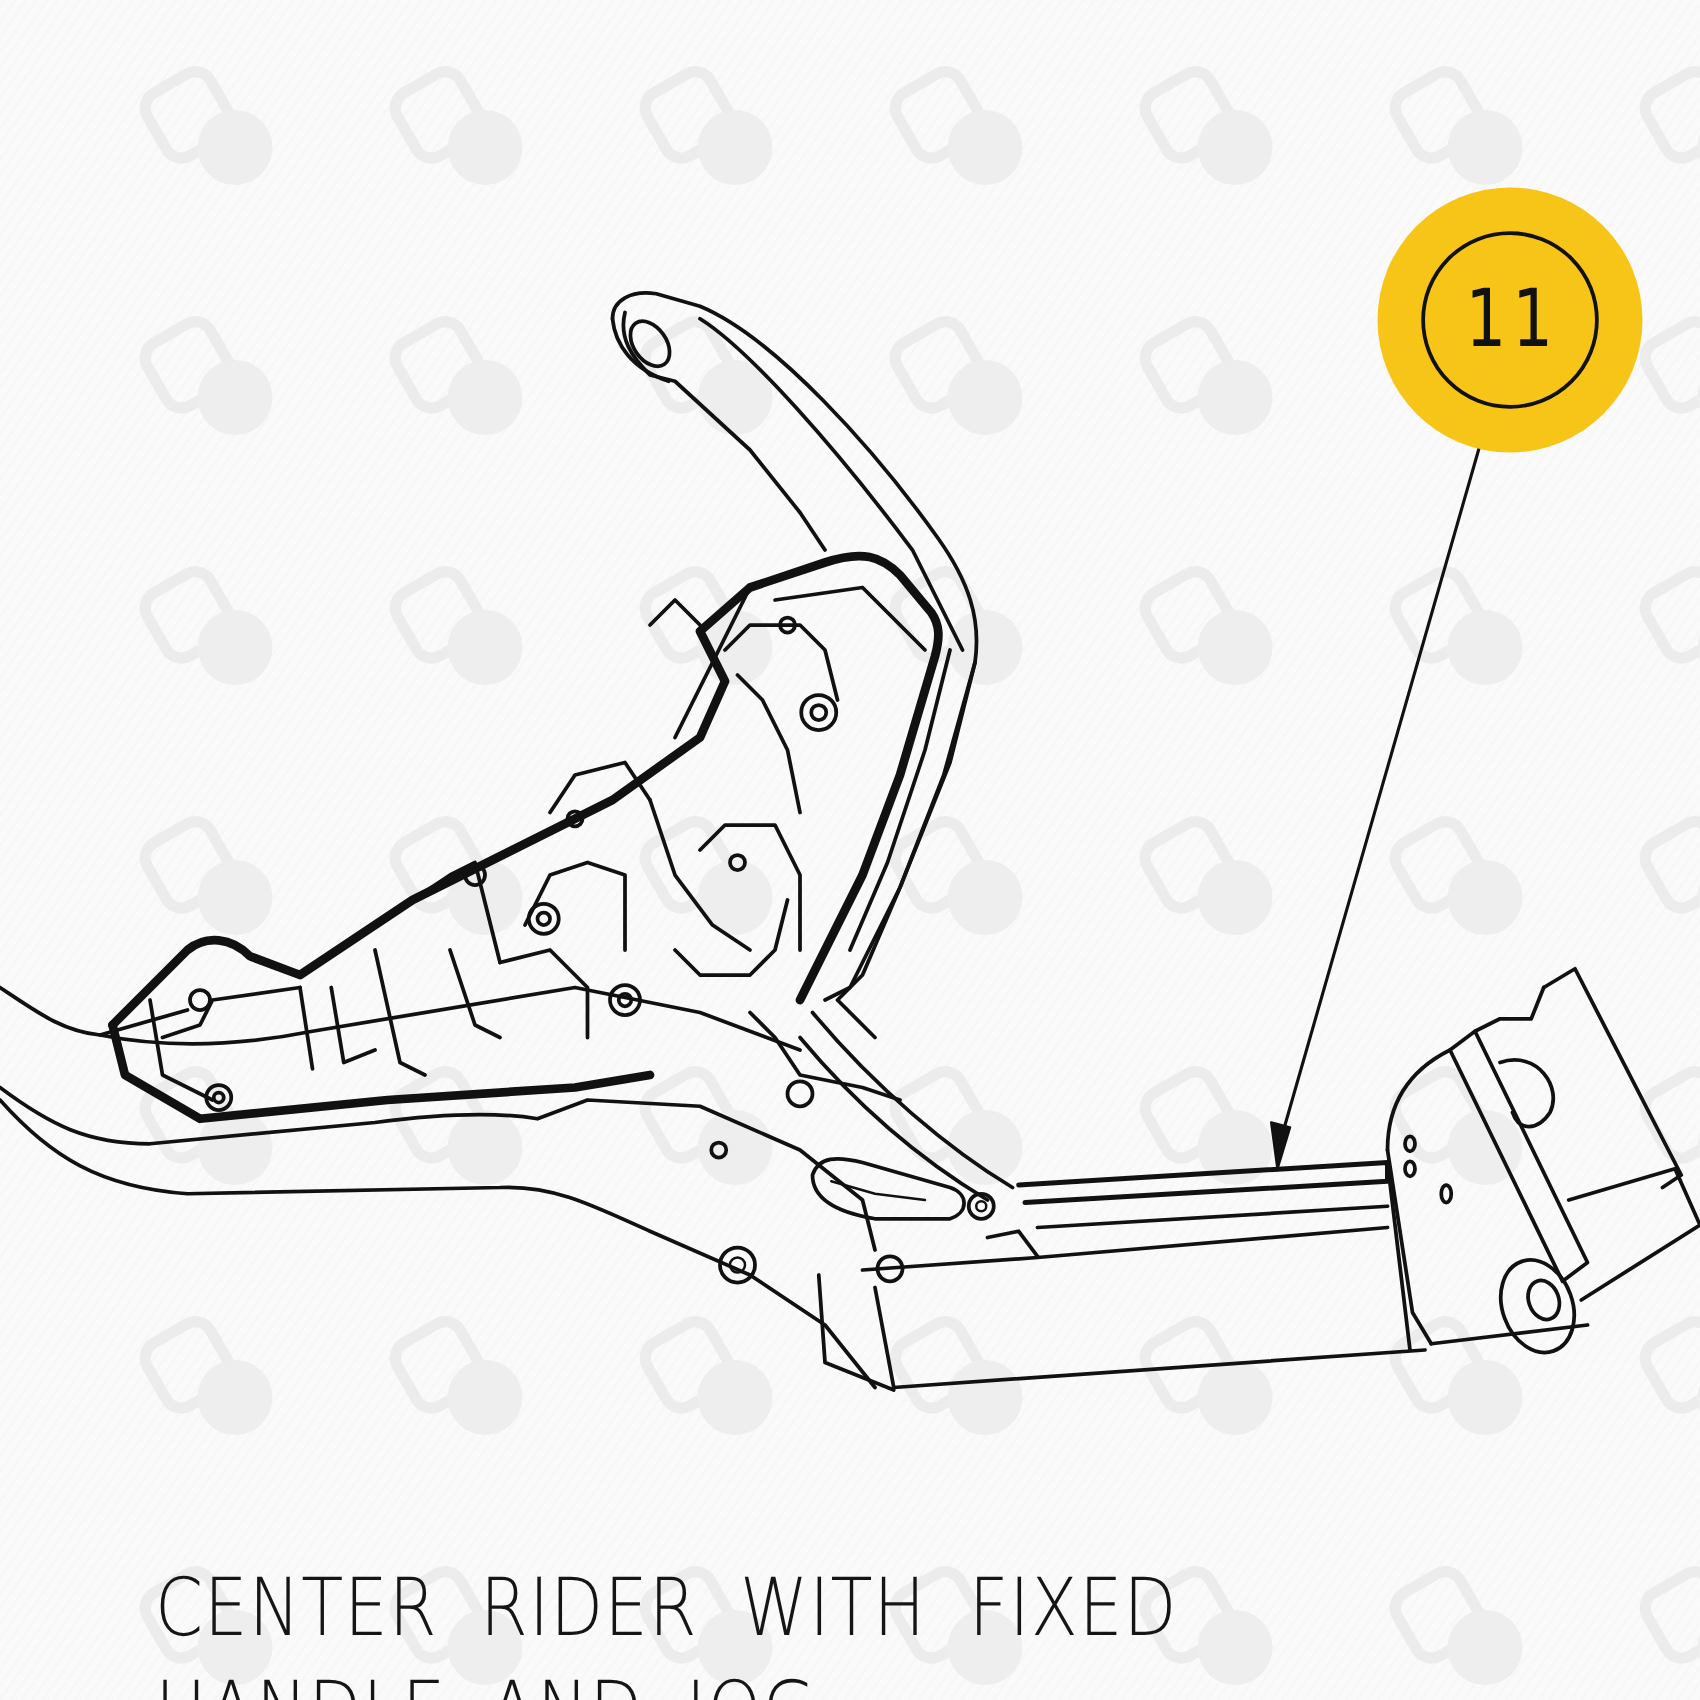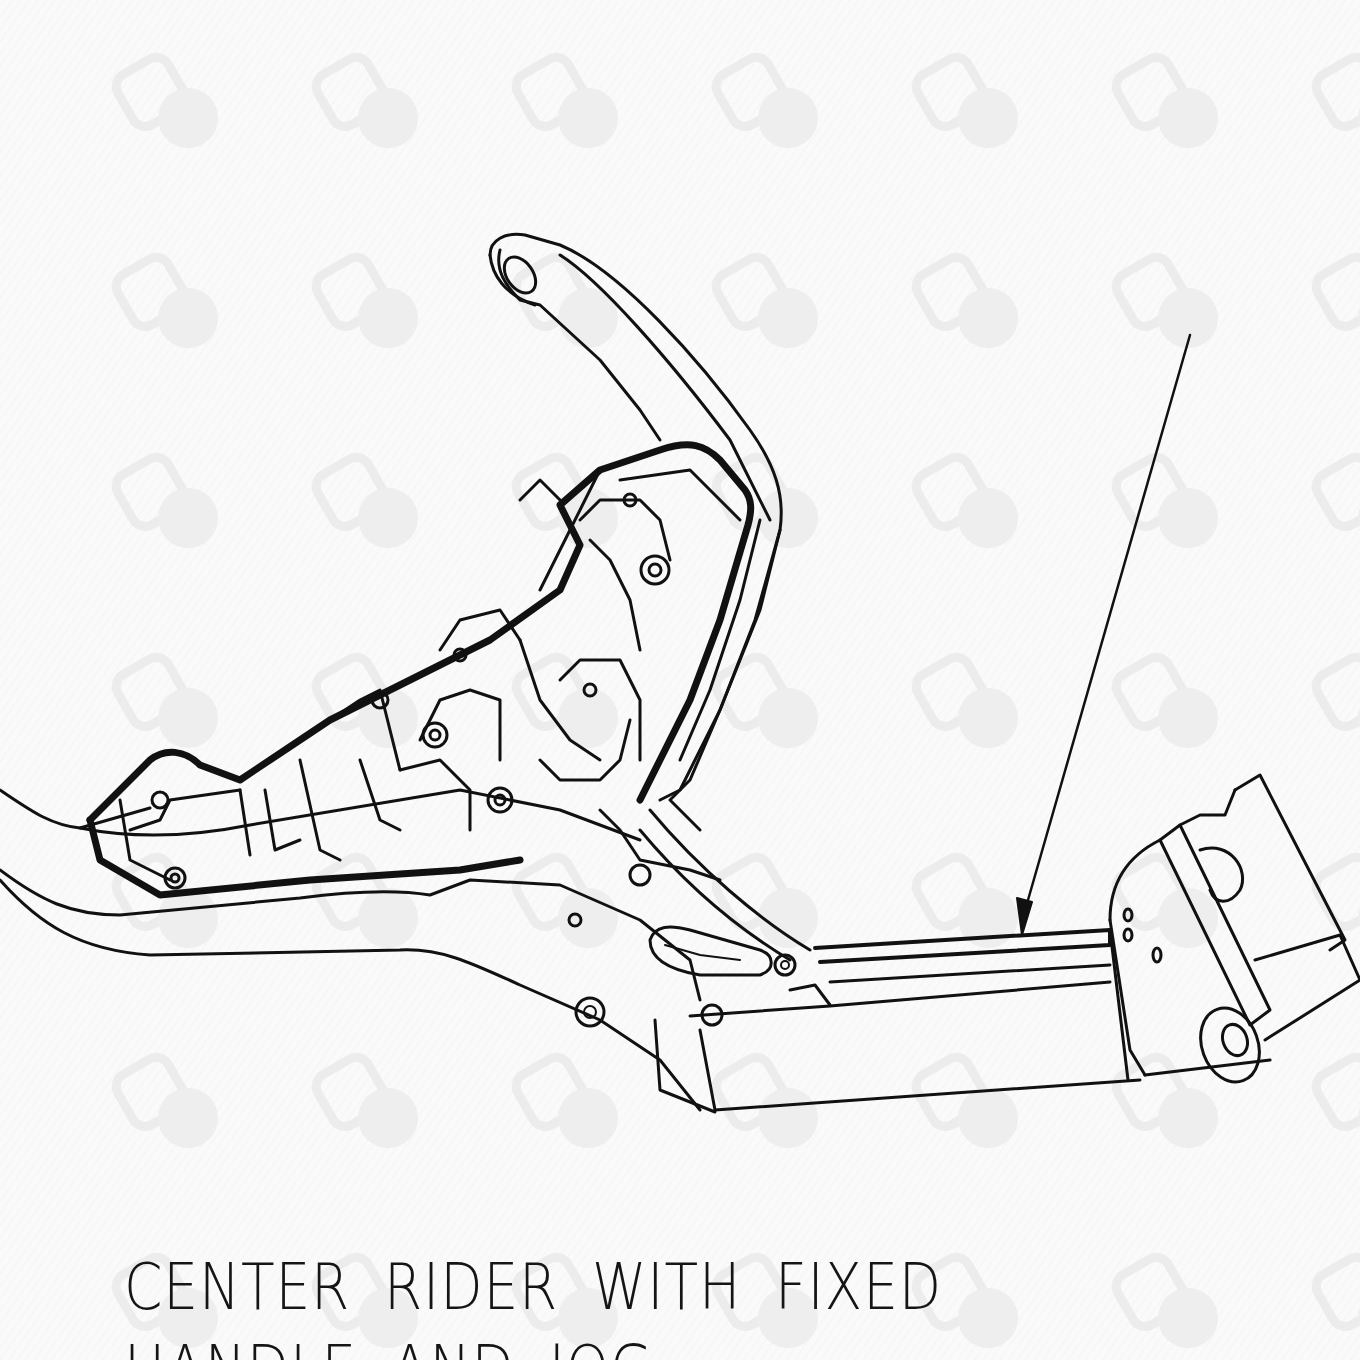--- a/index.html
+++ b/index.html
@@ -247,19 +247,24 @@
       <ellipse cx="1128" cy="935" rx="4" ry="6"></ellipse>
       <path d="M1145 1075 L 1270 1060"></path>
     </g>
 
     <g>
       <line x1="1190" y1="335" x2="1028" y2="900" stroke="#111" stroke-width="2.5"></line>
       <path d="M1017 898 L 1032 902 L 1022 935 Z" fill="#111" stroke="#111" stroke-width="2"></path>
     </g>
   </svg>
 
+  <div class="callout">
+    <div class="callout-ring">
+      <span class="callout-number">11</span>
+    </div>
+  </div>
 
   <div class="caption">
     <span class="caption-line">CENTER RIDER WITH FIXED</span>
     <span class="caption-line">HANDLE AND JOG</span>
   </div>
 
 </div>
 
 </body></html>

